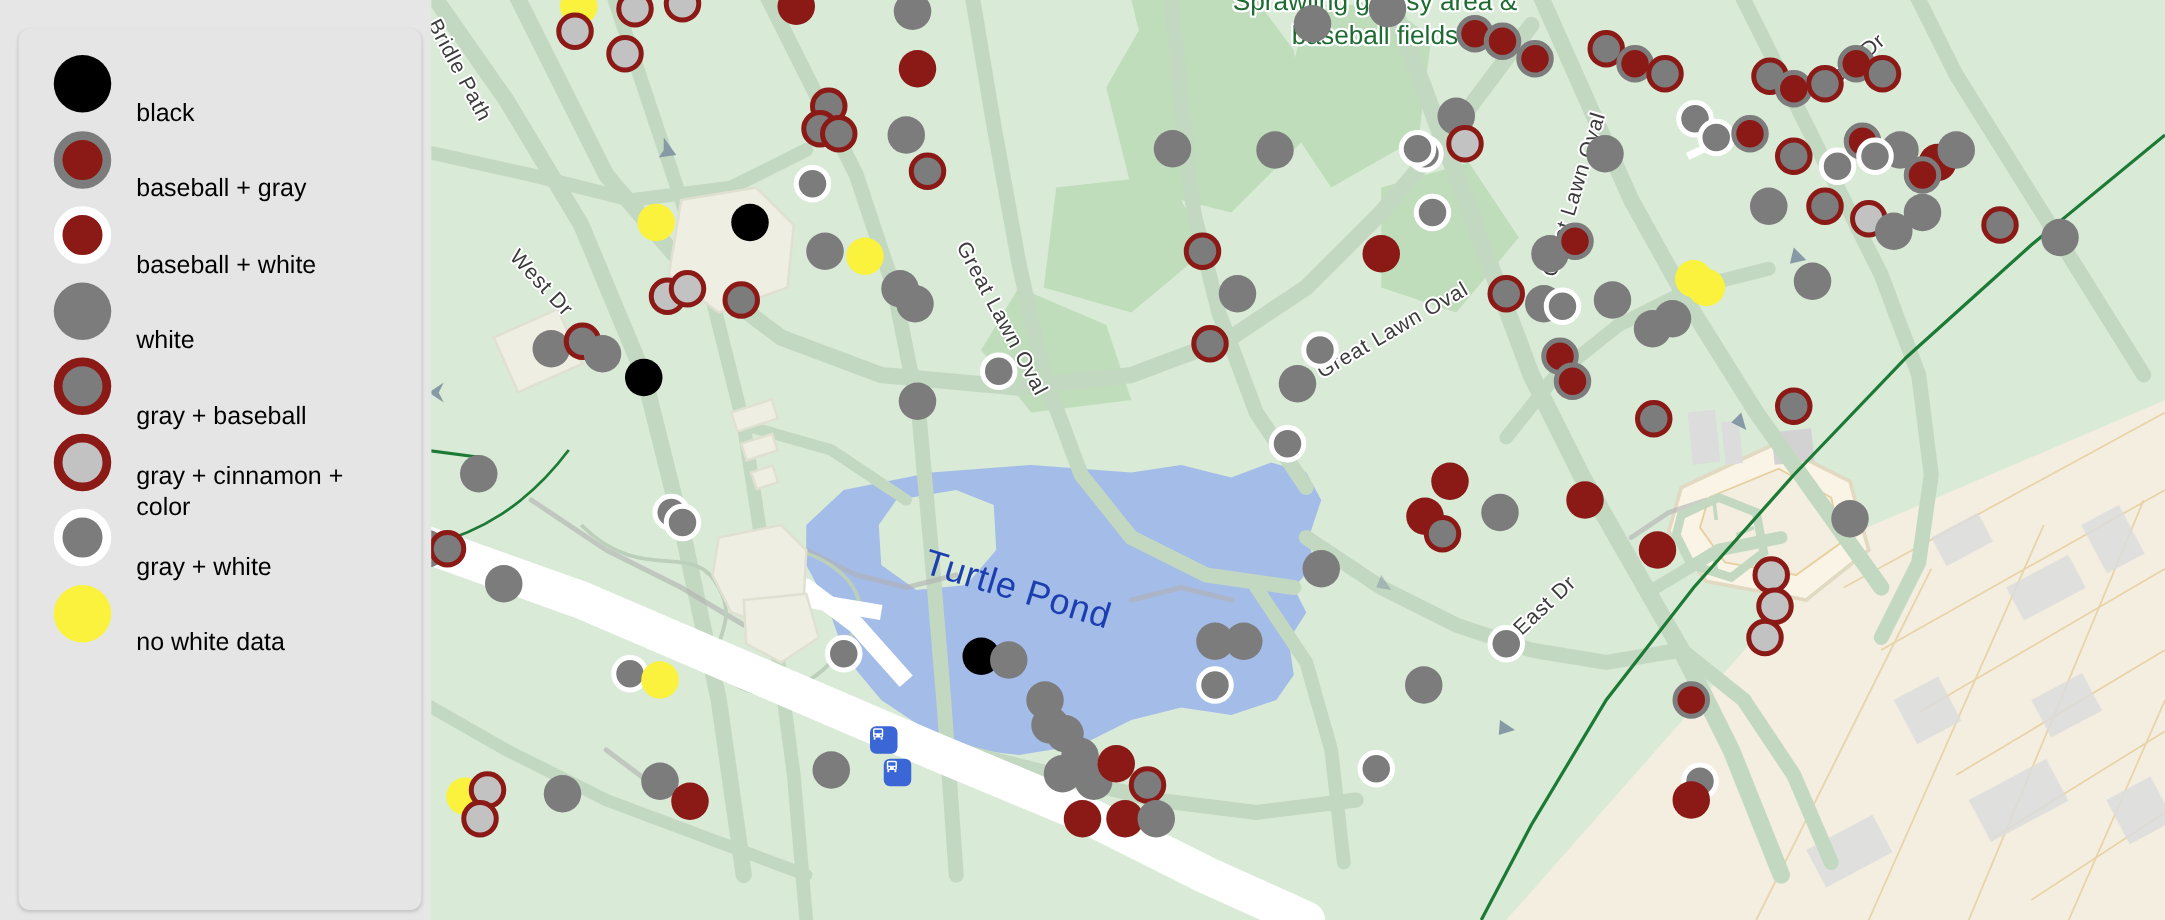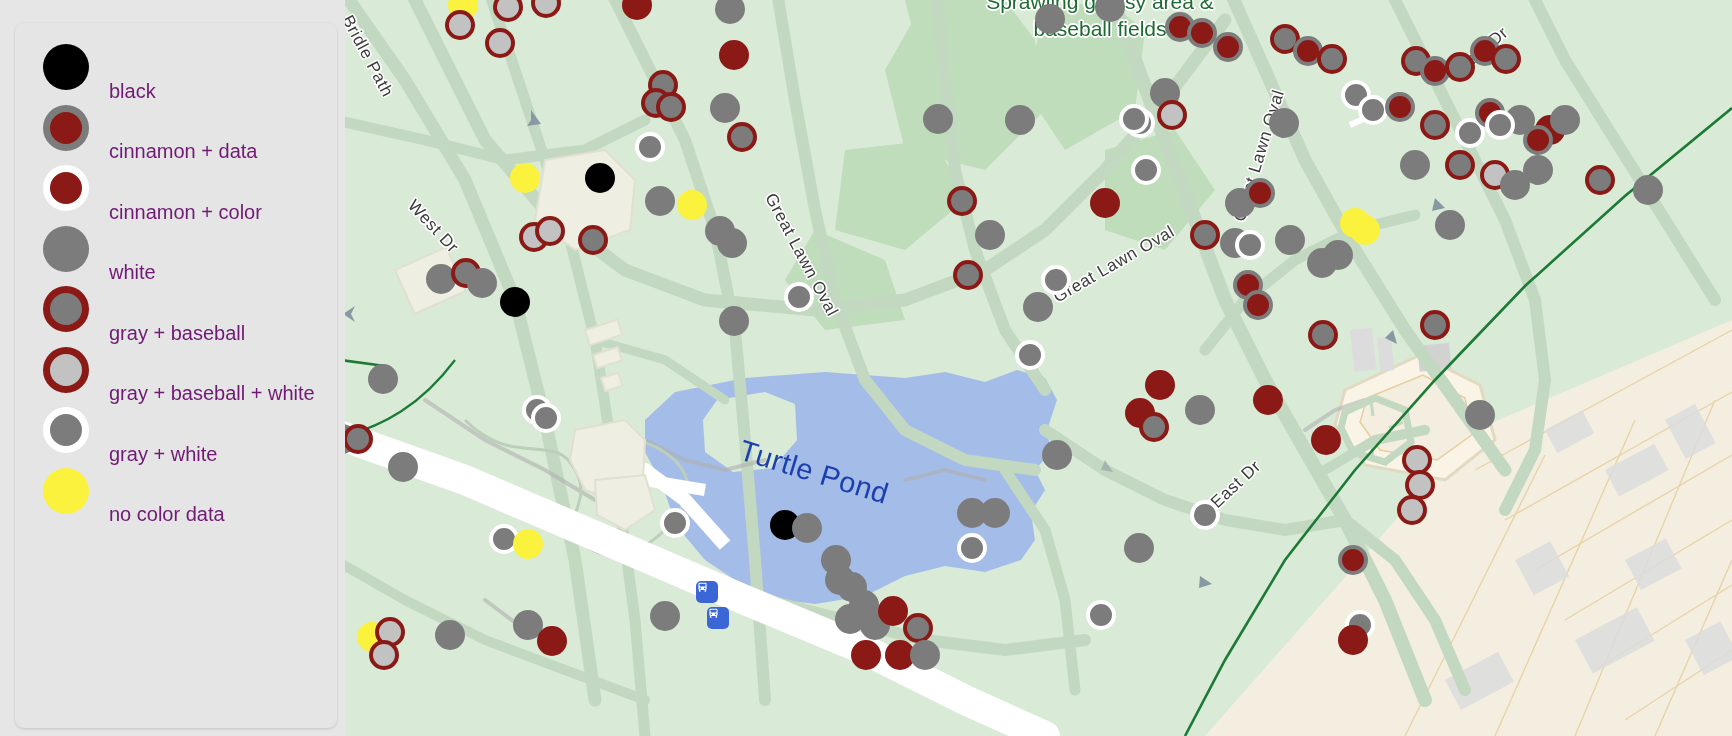--- a/index.html
+++ b/index.html
@@ -33,21 +33,21 @@
   
   #legend{position:absolute;left:15px;top:23px;width:322px;height:705px;
           background:#e5e5e5;border-radius:9px;overflow:hidden;
           box-shadow:0 1px 3px rgba(0,0,0,.16);}
   #legend-header{height:58px;background:#5685e8;display:flex;align-items:center;
           padding-left:27px;box-sizing:border-box;}
   #legend-title{color:#fff;font-size:26px;font-weight:bold;letter-spacing:.2px;}
   #legend-body{padding:14px 0 0 0;}
   .leg-row{display:flex;align-items:center;height:60.5px;padding-left:28px;box-sizing:border-box;}
   .leg-sw{width:46px;height:46px;border-radius:50%;box-sizing:border-box;flex:0 0 46px;}
-  .leg-lb{margin-left:20px;font-size:20px;color:#701a75;line-height:25px;max-width:210px;margin-top:48px;}
+  .leg-lb{margin-left:20px;font-size:20px;color:#000000;line-height:25px;max-width:210px;margin-top:48px;}
 </style>
 </head>
 <body>
 
 <div id="stage">
 
   <div id="map">
 
     <svg width="1387" height="736" viewBox="0 0 1387 736">
 
@@ -356,42 +356,42 @@
   </div>
 
   <div id="legend">
     <div id="legend-body">
         <div class="leg-row">
           <div class="leg-sw" style="background: rgb(0, 0, 0);"></div>
           <div class="leg-lb">black</div>
         </div>
         <div class="leg-row">
           <div class="leg-sw" style="background: rgb(139, 26, 23); border: 7px solid rgb(124, 124, 124);"></div>
-          <div class="leg-lb">cinnamon + data</div>
+          <div class="leg-lb">baseball + gray</div>
         </div>
         <div class="leg-row">
           <div class="leg-sw" style="background: rgb(139, 26, 23); border: 7px solid rgb(255, 255, 255);"></div>
-          <div class="leg-lb">cinnamon + color</div>
+          <div class="leg-lb">baseball + white</div>
         </div>
         <div class="leg-row">
           <div class="leg-sw" style="background: rgb(124, 124, 124);"></div>
           <div class="leg-lb">white</div>
         </div>
         <div class="leg-row">
           <div class="leg-sw" style="background: rgb(124, 124, 124); border: 7px solid rgb(139, 26, 23);"></div>
           <div class="leg-lb">gray + baseball</div>
         </div>
         <div class="leg-row">
           <div class="leg-sw" style="background: rgb(194, 194, 194); border: 7px solid rgb(139, 26, 23);"></div>
-          <div class="leg-lb">gray + baseball + white</div>
+          <div class="leg-lb">gray + cinnamon + color</div>
         </div>
         <div class="leg-row">
           <div class="leg-sw" style="background: rgb(124, 124, 124); border: 7px solid rgb(255, 255, 255);"></div>
           <div class="leg-lb">gray + white</div>
         </div>
         <div class="leg-row">
           <div class="leg-sw" style="background: rgb(250, 242, 60);"></div>
-          <div class="leg-lb">no color data</div>
+          <div class="leg-lb">no white data</div>
         </div>
       </div>
   </div>
 
 </div>
 
 </body></html>

